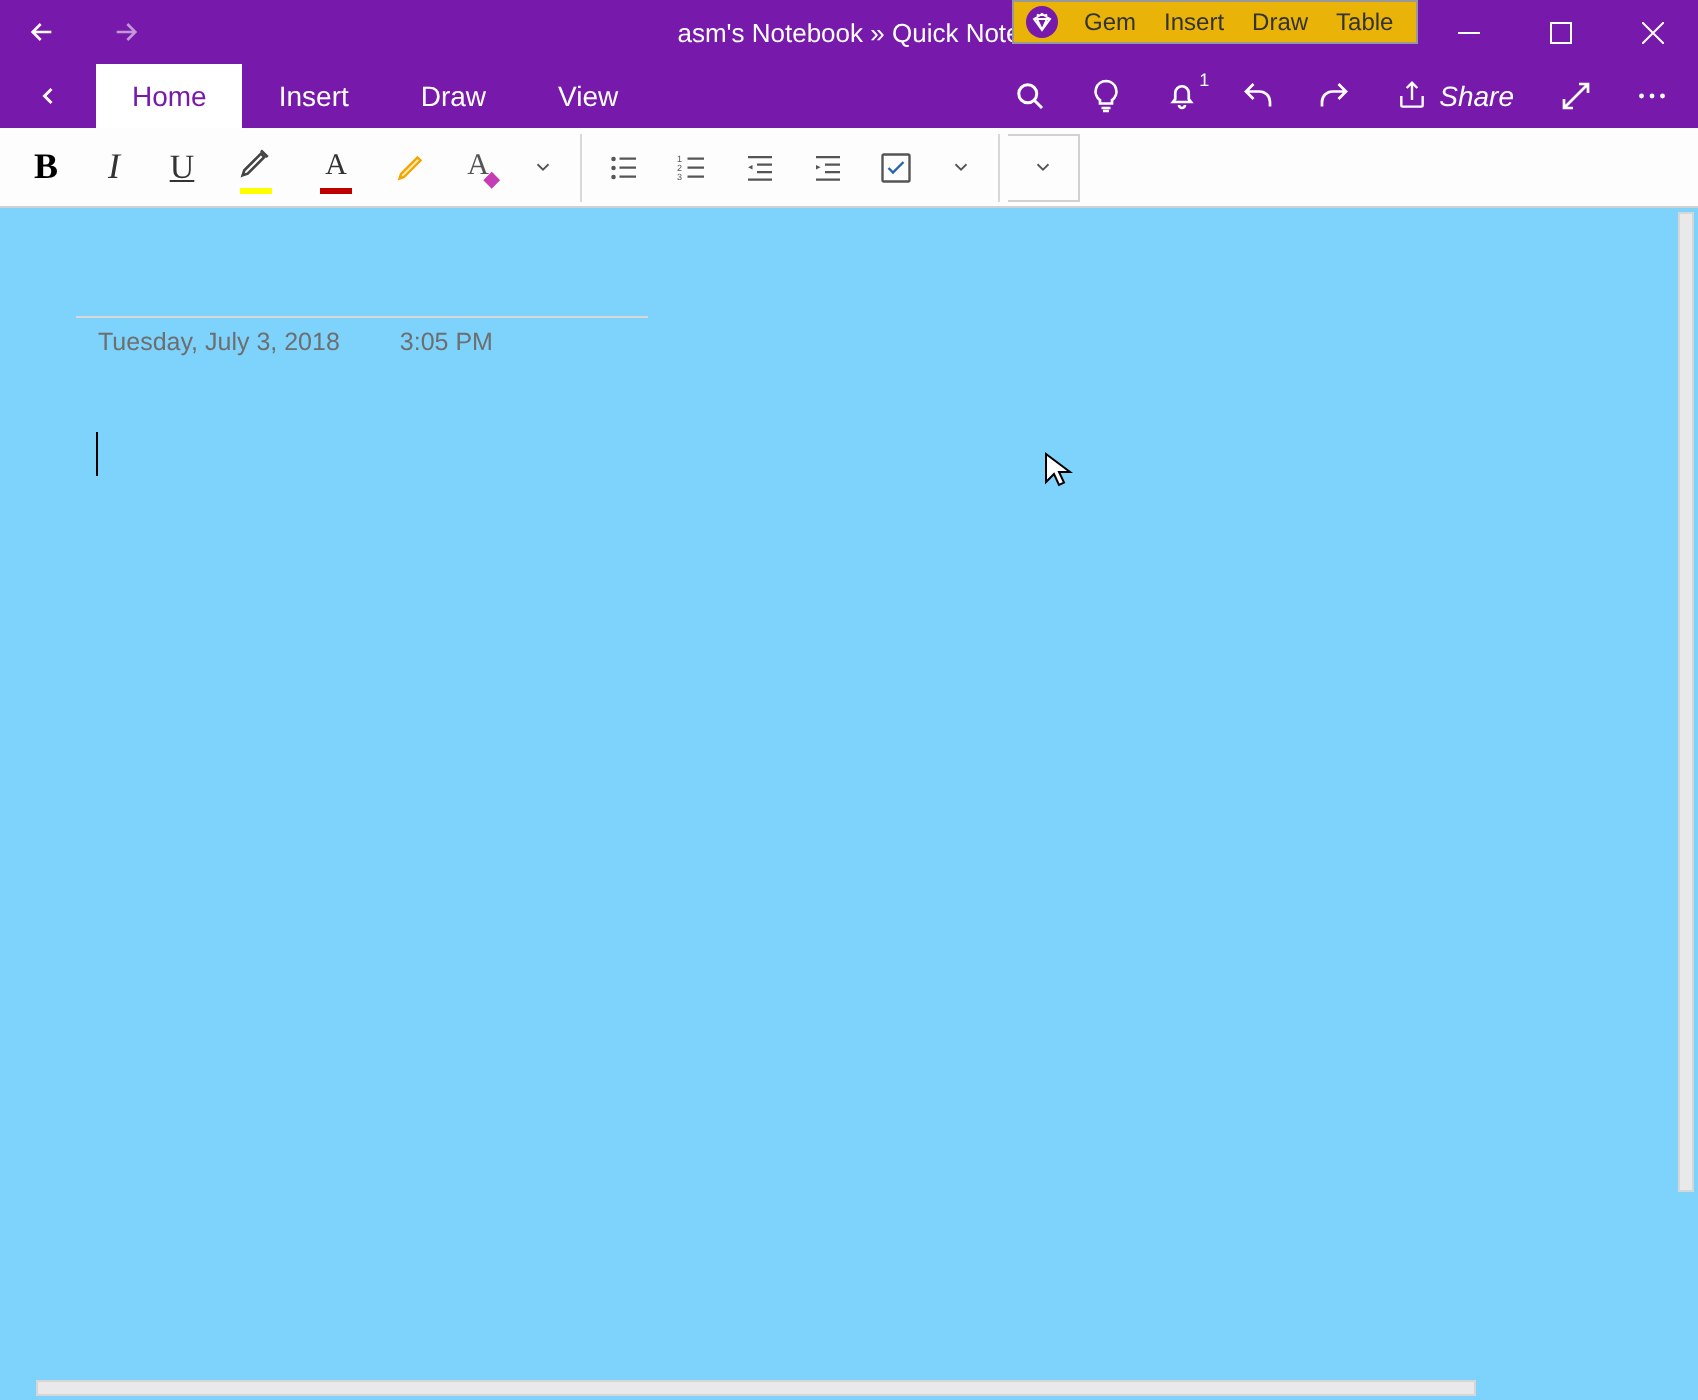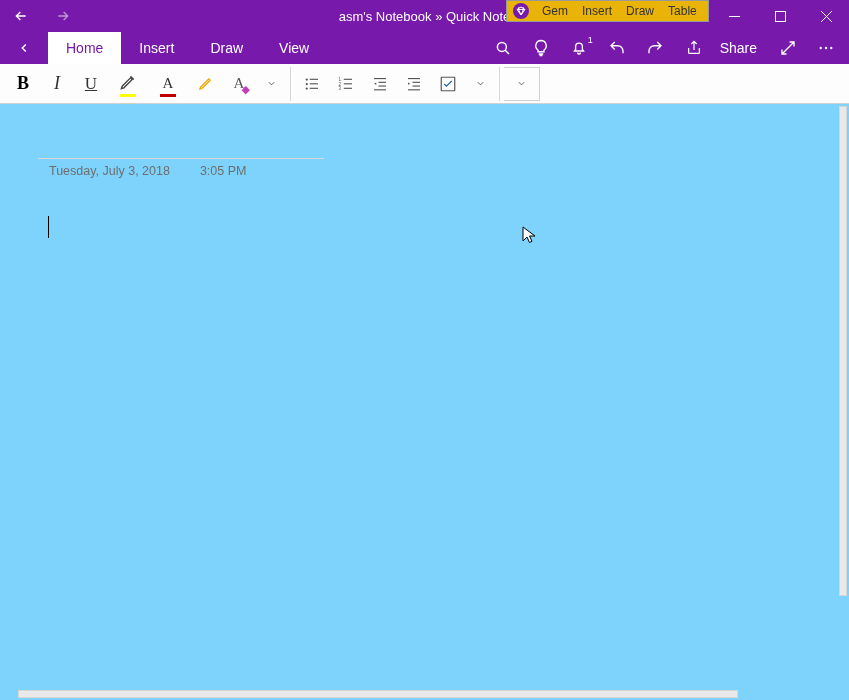--- a/index.html
+++ b/index.html
@@ -20,21 +20,21 @@
 
   .tabbar { height: 32px; background: #7719aa; display: flex; align-items: stretch; color: #fff; }
   .back-chev { width: 48px; display: flex; align-items: center; justify-content: center; cursor: pointer; }
   .back-chev svg { width: 14px; height: 14px; }
   .tab { padding: 0 18px; display: flex; align-items: center; font-size: 14px; cursor: pointer; }
   .tab.active { background: #fff; color: #7719aa; }
   .tab-spacer { flex: 1; }
   .right-tools { display: flex; align-items: center; gap: 4px; padding-right: 6px; }
   .tool-ic { width: 34px; height: 32px; display: flex; align-items: center; justify-content: center; cursor: pointer; position: relative; }
   .tool-ic svg { width: 18px; height: 18px; }
-  .share-btn { display: flex; align-items: center; gap: 18px; padding: 0 10px; height: 32px; cursor: pointer; font-size: 14px; }
+  .share-btn { display: flex; align-items: center; gap: 6px; padding: 0 10px; height: 32px; cursor: pointer; font-size: 14px; font-style: italic; }
   .notif-badge { position: absolute; top: 3px; right: 3px; font-size: 9px; color: #fff; }
 
   .ribbon { height: 40px; background: #fdfdfd; border-bottom: 1px solid #d1d1d1; display: flex; align-items: center; padding: 0 6px; }
   .rbtn { width: 40px; height: 40px; display: flex; align-items: center; justify-content: center; cursor: pointer; position: relative; }
   .rbtn.narrow { width: 34px; }
   .rsep { width: 1px; height: 34px; background: #d8d8d8; margin: 0 4px; }
   .bold { font-family: Georgia, serif; font-weight: bold; font-size: 18px; }
   .italic { font-family: Georgia, serif; font-style: italic; font-size: 18px; color: #333; }
   .underline { font-family: Georgia, serif; font-size: 17px; text-decoration: underline; color: #333; }
   .highlight-ic svg { width: 20px; height: 20px; }

